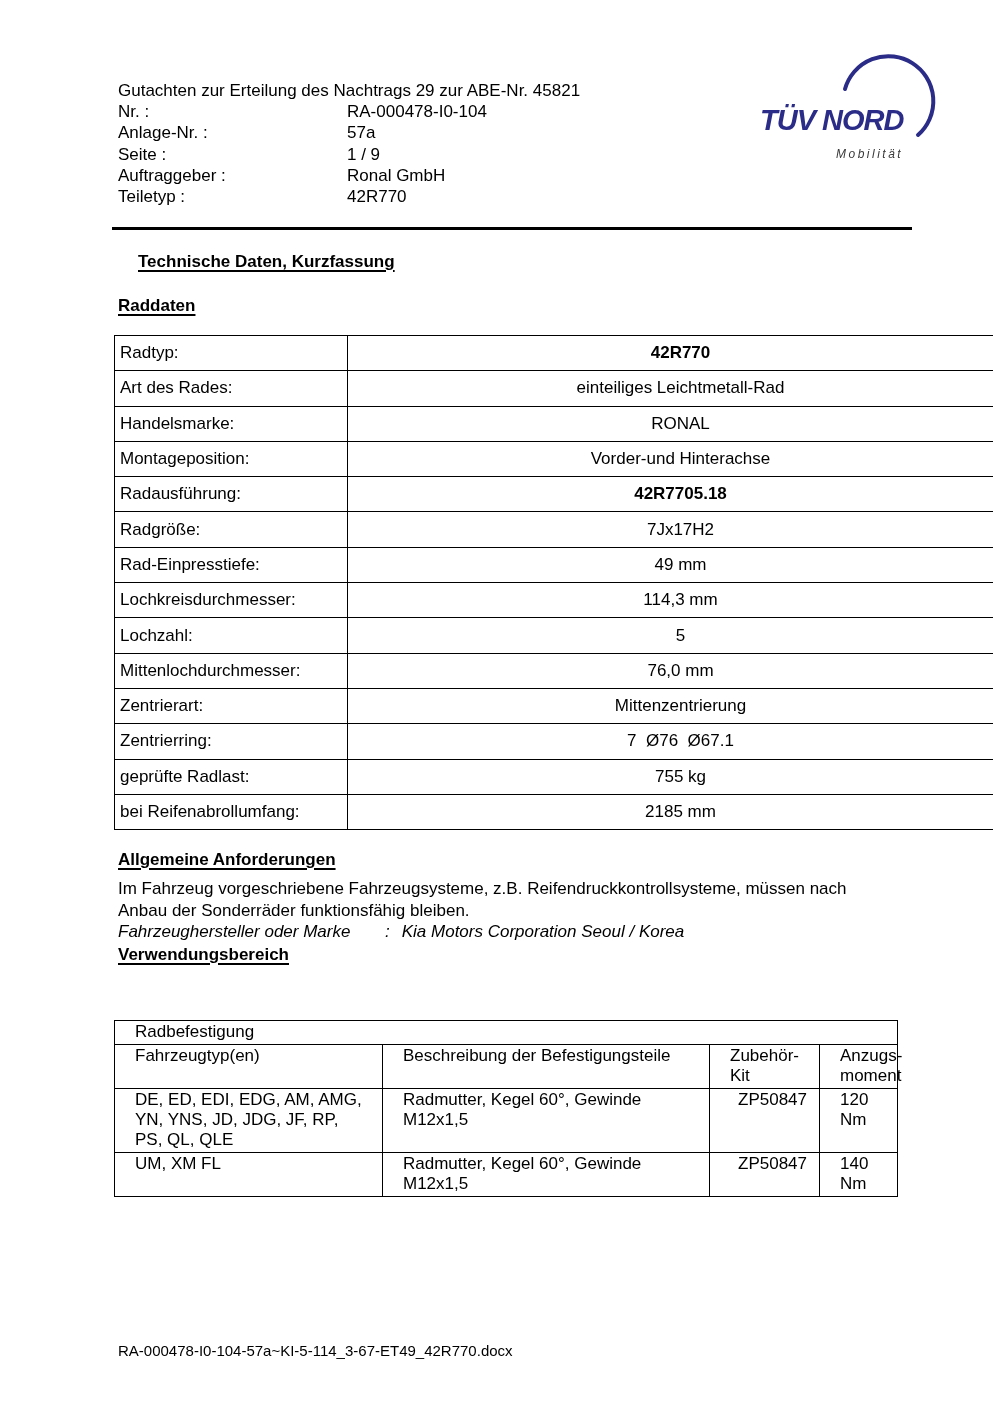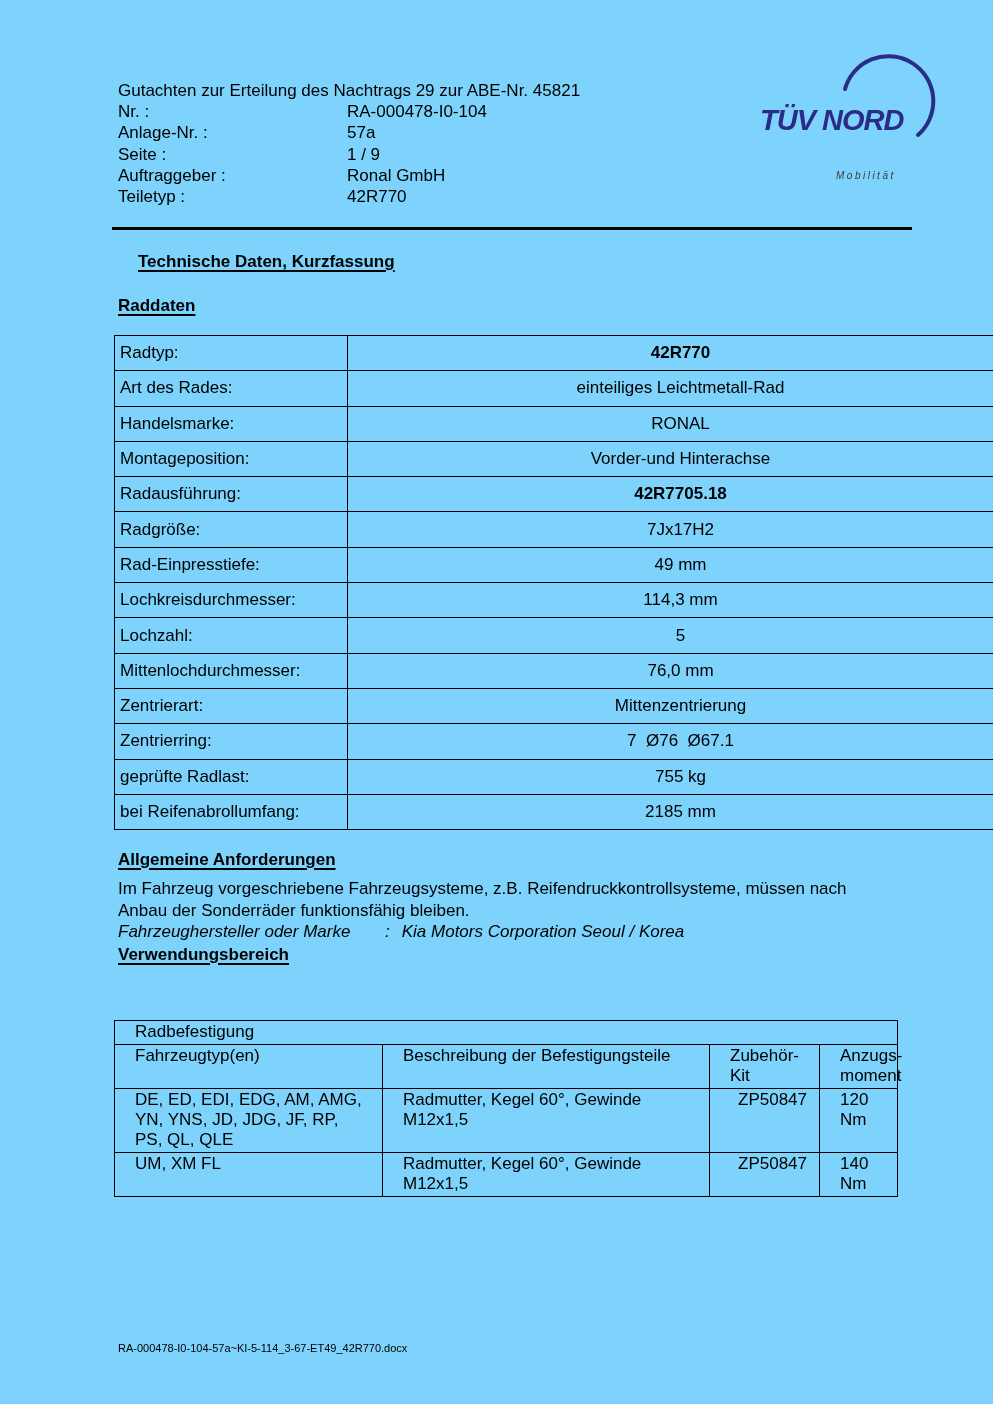--- a/index.html
+++ b/index.html
@@ -1,39 +1,39 @@
 <!DOCTYPE html>
 <html><head>
 <meta charset="utf-8">
 <style>
   html,body{margin:0;padding:0;background:#e8e8e8;}
   .page{
     position:relative;
     width:993px;height:1404px;
-    background:#7dd3fc;
+    background:#ffffff;
     font-family:"Liberation Sans",sans-serif;
     font-size:17px;
     color:#000;
     overflow:hidden;
     margin:0 auto;
   }
   
   .header-block{position:absolute;left:118px;top:80px;line-height:21.2px;}
   .field-row .flabel{display:inline-block;width:229px;}
   
   .logo{position:absolute;left:750px;top:50px;width:200px;height:125px;}
   .logo-arc{position:absolute;left:90px;top:2px;width:100px;height:110px;}
   .logo-word{
     position:absolute;left:10px;top:54px;
     font-size:29px;font-weight:bold;font-style:italic;
     letter-spacing:-1px;color:#2a2c87;white-space:nowrap;z-index:2;
   }
   .logo-tagline{
     position:absolute;left:86px;top:97px;
-    font-size:10px;font-style:italic;letter-spacing:2.5px;color:#3a3a3a;white-space:nowrap;z-index:2;margin-top:23px;
+    font-size:12px;font-style:italic;letter-spacing:2.5px;color:#3a3a3a;white-space:nowrap;z-index:2;
   }
   
   .rule{position:absolute;left:112px;top:227px;width:800px;height:3px;background:#000;}
   
   .h{
     position:absolute;left:118px;
     font-weight:bold;font-size:17px;
     text-decoration:underline;
     text-decoration-thickness:1.5px;
     text-underline-offset:3px;
@@ -64,21 +64,21 @@
   .befestigung .title-cell{height:19px;}
   .befestigung .hd{height:39px;}
   .befestigung col.c1{width:268px;}
   .befestigung col.c2{width:327px;}
   .befestigung col.c3{width:110px;}
   .befestigung col.c4{width:78px;}
   .befestigung .typen{padding-right:12px;}
   .befestigung .beschreibung{padding-right:40px;}
   .befestigung .kit{text-align:center;}
   
-  .footer{position:absolute;left:118px;top:1342px;font-size:11px;}
+  .footer{position:absolute;left:118px;top:1342px;font-size:15px;}
 </style>
 </head>
 <body>
 
 <div class="page">
 
   <div class="header-block">
     <div>Gutachten zur Erteilung des Nachtrags 29 zur ABE-Nr. 45821</div>
     <div class="field-row">
       <span class="flabel">Nr. :</span><span class="fvalue">RA-000478-I0-104</span>

